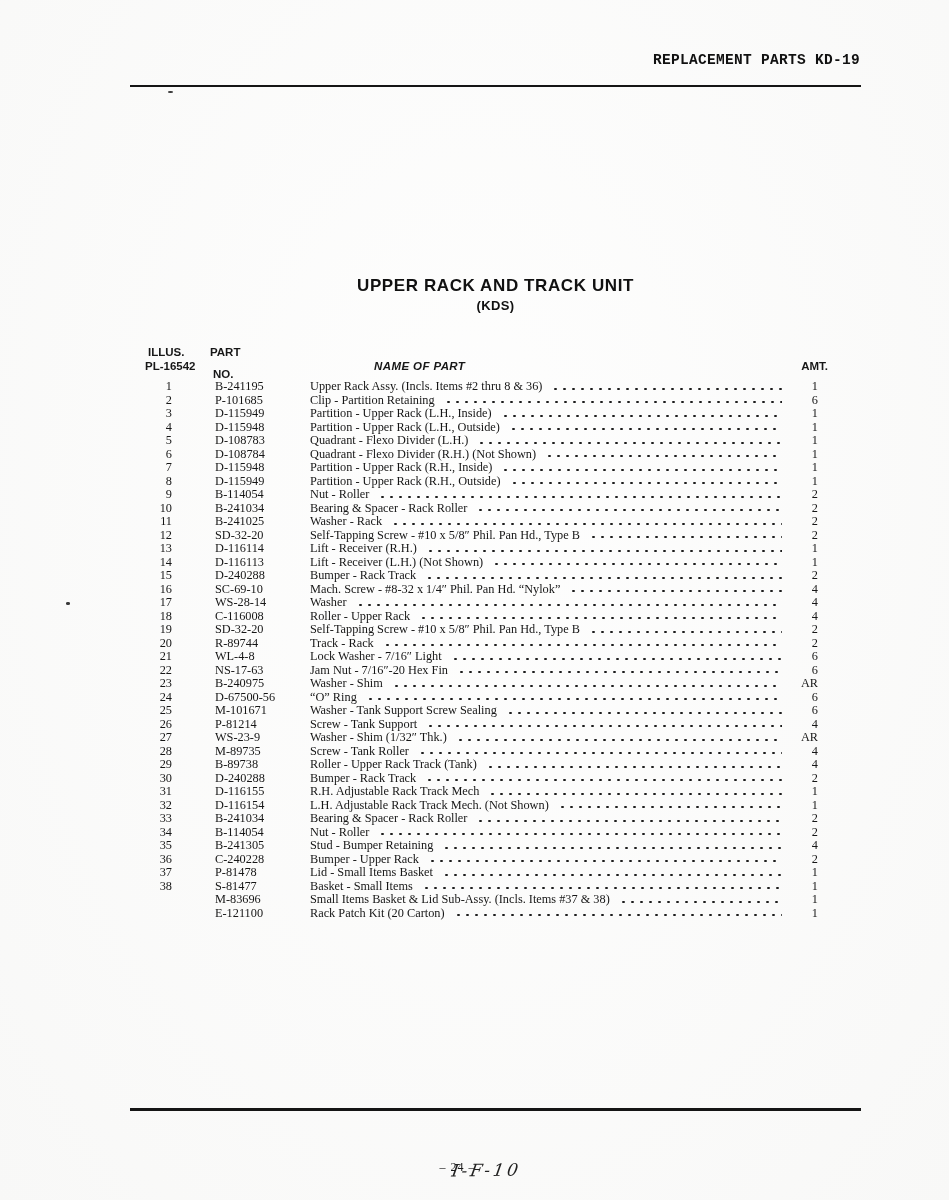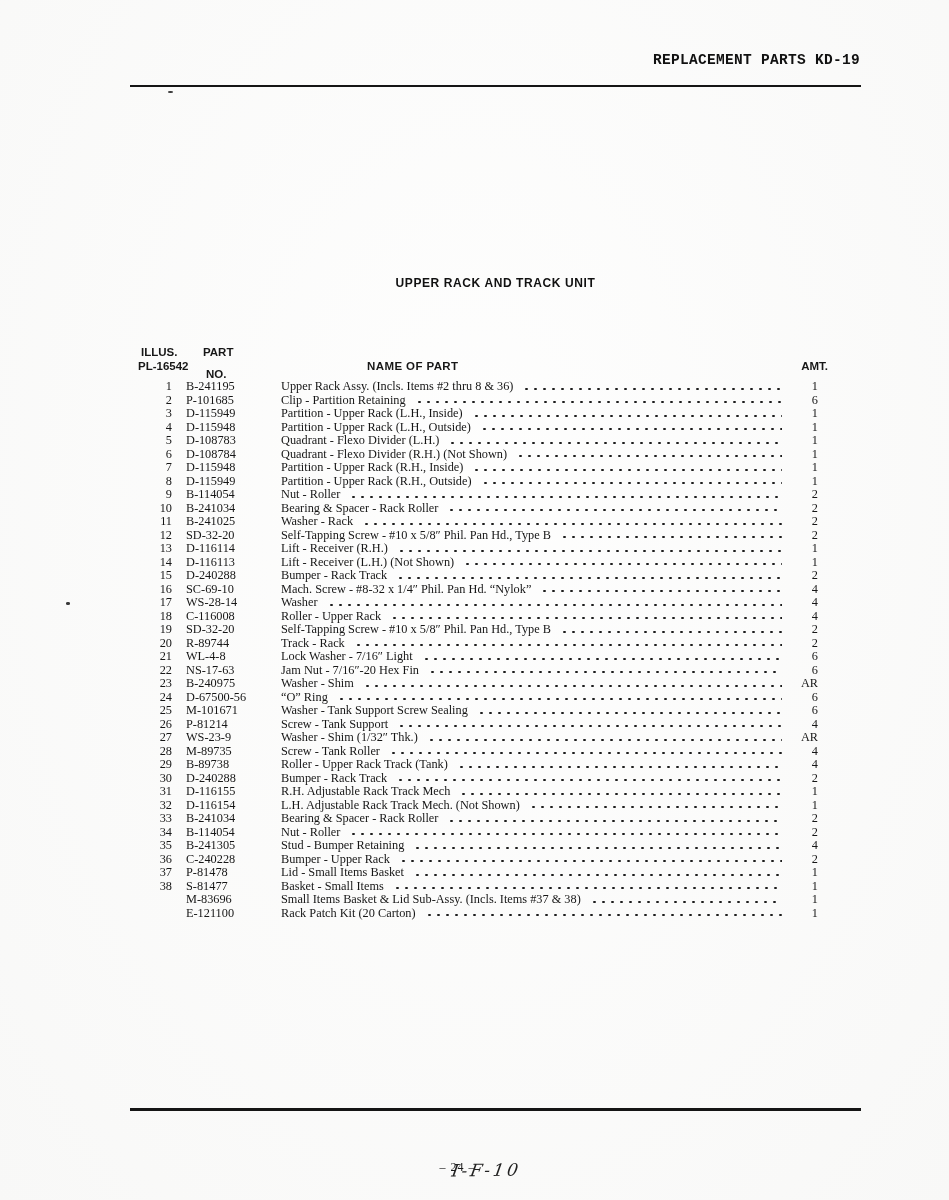--- a/index.html
+++ b/index.html
@@ -51,58 +51,58 @@
   .title-block {
     position: absolute;
     top: 276px;
     left: 130px;
     width: 731px;
     text-align: center;
     font-family: "Liberation Sans", sans-serif;
     font-weight: bold;
     color: #111;
   }
-  .doc-title { font-size: 12px; letter-spacing: 0.6px; }
+  .doc-title { font-size: 17px; letter-spacing: 0.6px; }
   .doc-subtitle { font-size: 13px; margin-top: 2px; letter-spacing: 0.4px; }
 
   
   .col-headers {
     position: absolute;
     top: 0; left: 0; right: 0;
     font-family: "Liberation Sans", sans-serif;
     font-weight: bold;
     font-size: 11.5px;
     color: #171717;
   }
-  .ch { position: absolute; white-space: nowrap; }
+  .ch { position: absolute; white-space: nowrap; margin-left: 7px; }
   .ch-illus1 { left: 141px; top: 346px; }
   .ch-part1  { left: 203px; top: 346px; text-align: right; }
   .ch-illus2 { left: 138px; top: 360px; }
   .ch-part2  { left: 206px; top: 368px; }
-  .ch-name   { left: 367px; top: 360px; letter-spacing: 0.4px; }
+  .ch-name   { left: 367px; top: 360px; letter-spacing: 0.4px; font-style: italic; }
   .ch-amt    { right: 121px; top: 360px; }
 
   
   .rows {
     position: absolute;
     top: 380px;
     left: 140px;
     width: 678px;
   }
   .row {
     display: flex;
     align-items: baseline;
     height: 13.5px;
     font-size: 12.3px;
     line-height: 13.5px;
     white-space: nowrap;
     color: #161616;
   }
   .c-illus { width: 32px; text-align: right; flex: none; }
-  .c-part  { width: 95px; margin-left: 14px; flex: none; }
+  .c-part  { width: 95px; margin-left: 43px; flex: none; }
   .c-name  { flex: none; }
   .c-leader {
     flex: 1;
     min-width: 12px;
     align-self: stretch;
     margin: 0 6px 0 7px;
     background-image: radial-gradient(circle, #1d1d1d 1px, rgba(0,0,0,0) 1.45px);
     background-size: 9px 6px;
     background-repeat: repeat-x;
     background-position: left 2px bottom 2px;
@@ -137,20 +137,21 @@
 
 <div class="page">
 
   <div class="doc-header">REPLACEMENT PARTS KD-19</div>
   <div class="rule rule-top"></div>
   <div class="scan-speck speck-a"></div>
   <div class="scan-speck speck-b"></div>
 
   <div class="title-block">
     <div class="doc-title">UPPER RACK AND TRACK UNIT</div>
+    <div class="doc-subtitle">(KDS)</div>
   </div>
 
   <div class="col-headers">
     <span class="ch ch-illus1">ILLUS.</span>
     <span class="ch ch-part1">PART</span>
     <span class="ch ch-illus2">PL-16542</span>
     <span class="ch ch-part2">NO.</span>
     <span class="ch ch-name">NAME OF PART</span>
     <span class="ch ch-amt">AMT.</span>
   </div>

